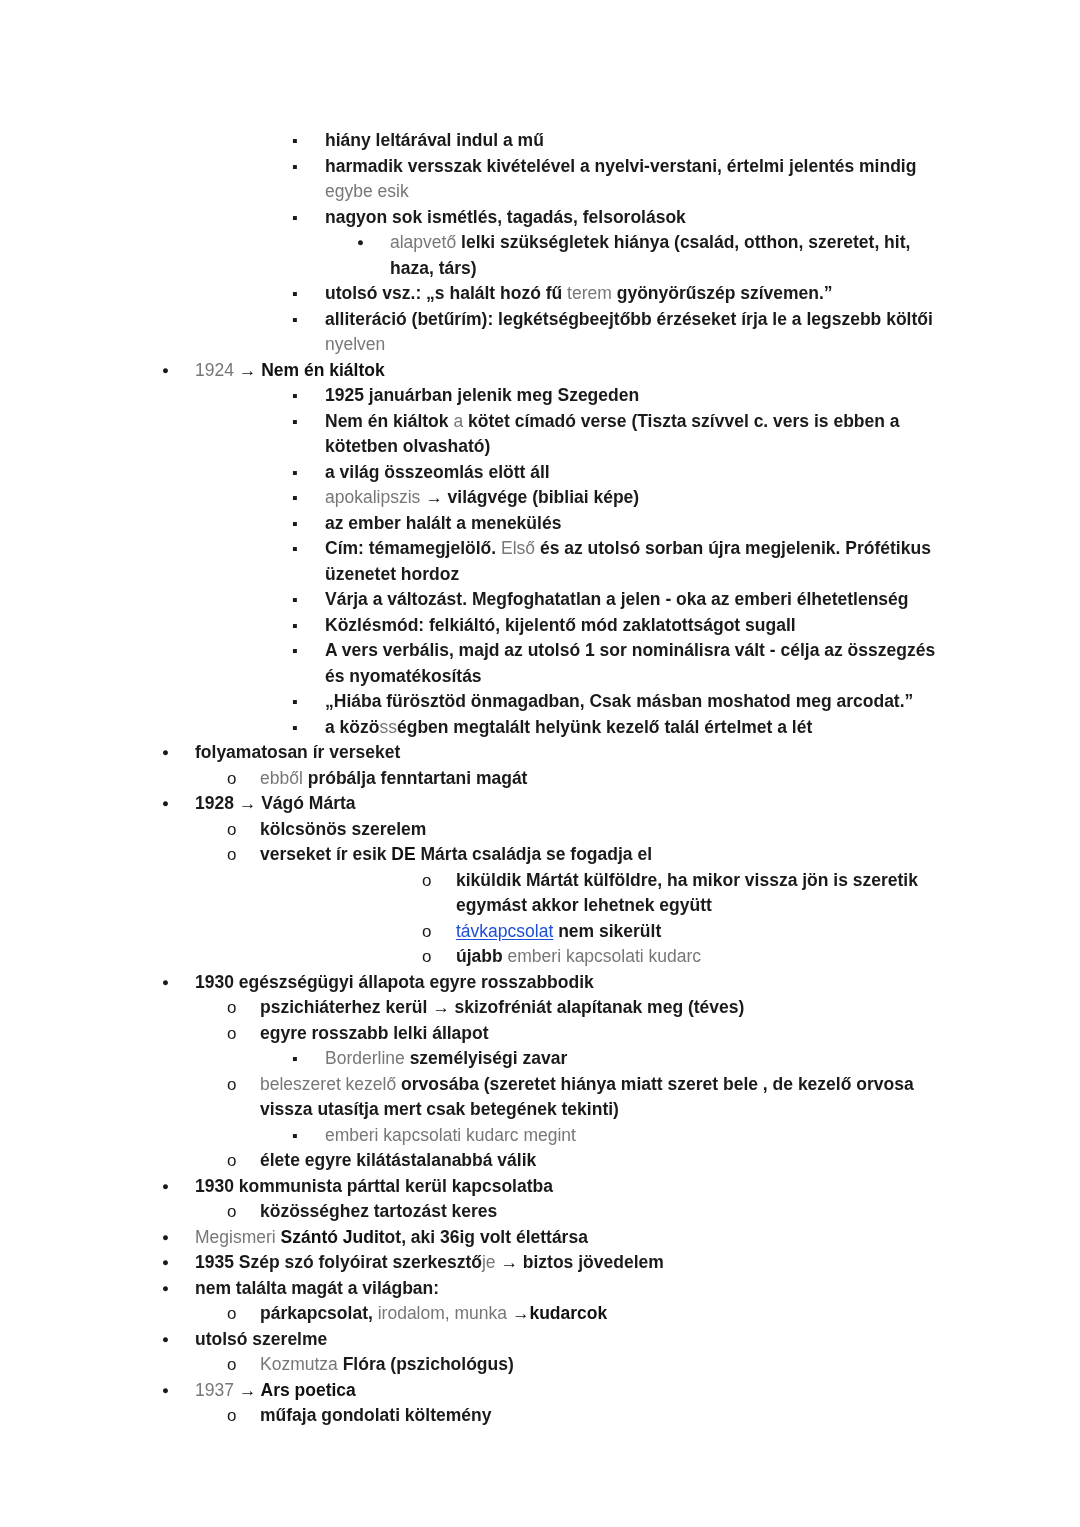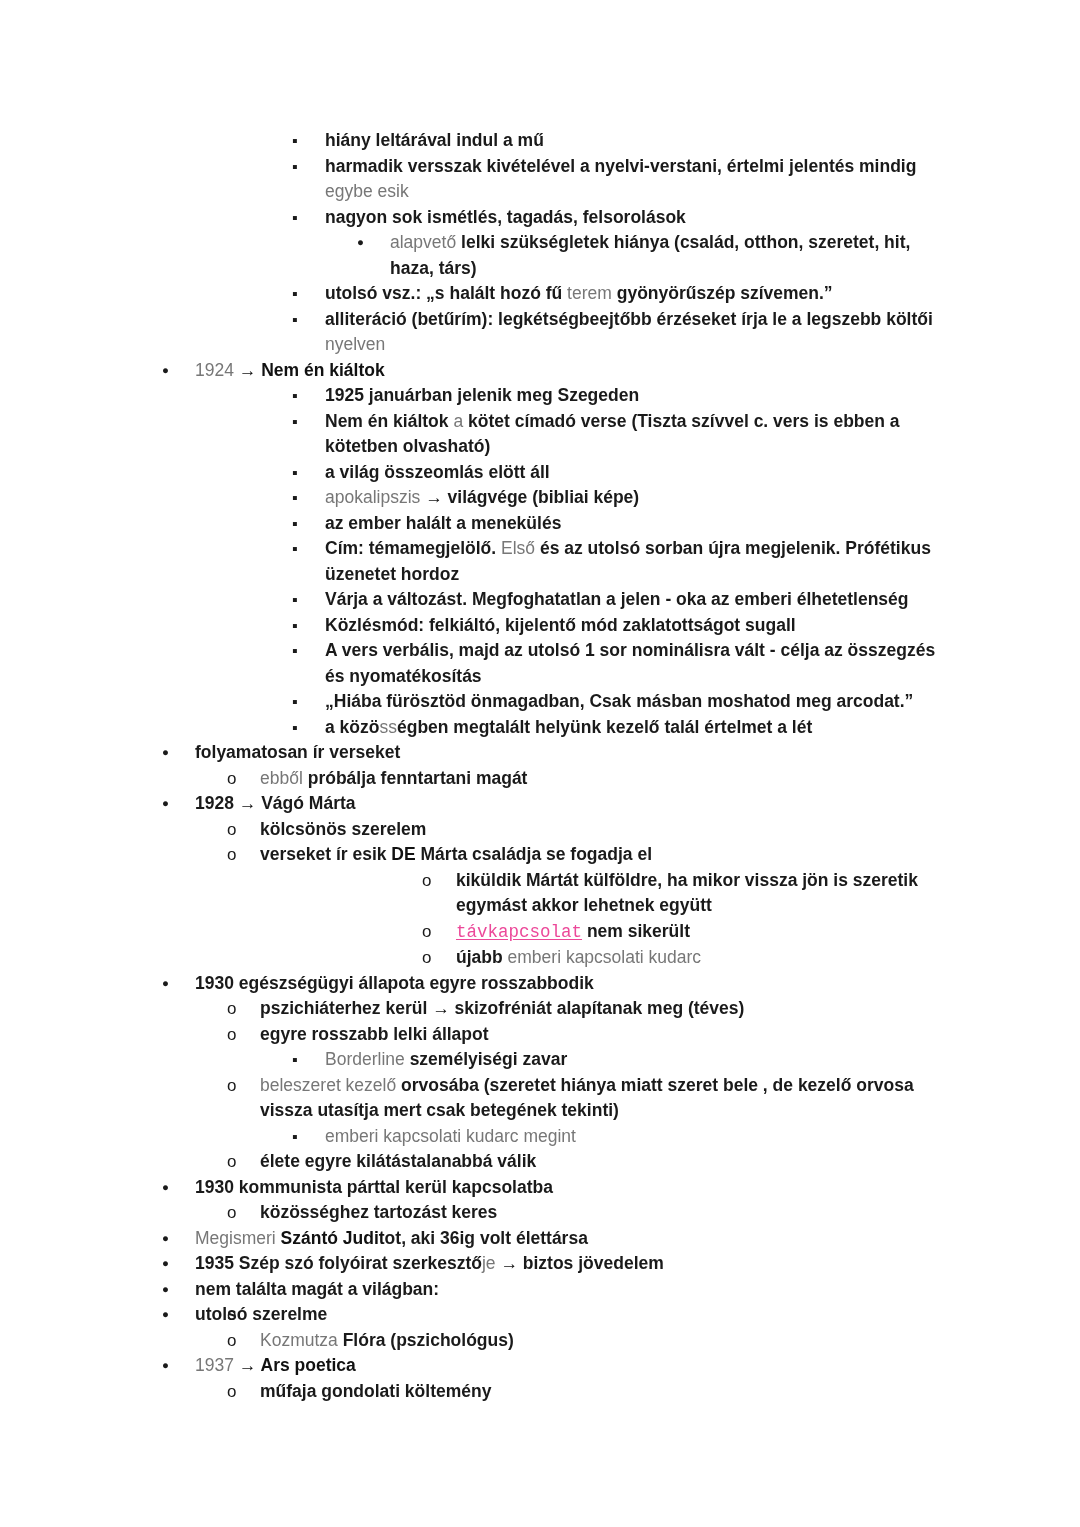--- a/index.html
+++ b/index.html
@@ -30,21 +30,21 @@
   .lvl3 .bullet { left: 162px; }
   .lvl4 .bullet { left: 227px; }
   .lvl5 .bullet { left: 292px; }
   .b-disc   { font-size: 11.5px; }
   .b-square { font-size: 16px; }
   .b-circle { font-size: 17px; }
   .seg        { color: #1a1a1a; font-weight: bold; }
   .seg-gray   { color: #777777; }
   .seg-bold   { color: #111111; font-weight: 700; }
   .seg-arrow  { color: #111111; font-weight: 700; }
-  .seg-underline { color: #ec4899; text-decoration: underline; text-underline-offset: 2px; font-family: Liberation Mono, monospace; }
+  .seg-underline { color: #1d4ed8; text-decoration: underline; text-underline-offset: 2px; }
 </style>
 </head>
 <body>
 
 <div class="page">
   <div class="doc" id="doc">
       <div class="line lvl3"><span class="bullet b-square">▪</span><span class="txt"><span class="seg">hiány leltárával indul a mű</span></span></div>
       <div class="line lvl3"><span class="bullet b-square">▪</span><span class="txt"><span class="seg">harmadik versszak kivételével a nyelvi-verstani, értelmi jelentés mindig </span><span class="seg-gray">egybe esik</span></span></div>
       <div class="line lvl3"><span class="bullet b-square">▪</span><span class="txt"><span class="seg">nagyon sok ismétlés, tagadás, felsorolások</span></span></div>
       <div class="line lvl4"><span class="bullet b-disc">●</span><span class="txt"><span class="seg-gray">alapvető</span><span class="seg"> lelki szükségletek hiánya (család, otthon, szeretet, hit, haza, társ)</span></span></div>
@@ -75,19 +75,19 @@
       <div class="line lvl2"><span class="bullet b-circle">o</span><span class="txt"><span class="seg">egyre rosszabb lelki állapot</span></span></div>
       <div class="line lvl3"><span class="bullet b-square">▪</span><span class="txt"><span class="seg-gray">Borderline </span><span class="seg">személyiségi zavar</span></span></div>
       <div class="line lvl2"><span class="bullet b-circle">o</span><span class="txt"><span class="seg-gray">beleszeret kezelő</span><span class="seg"> orvosába (szeretet hiánya miatt szeret bele , de kezelő orvosa vissza utasítja mert csak betegének tekinti)</span></span></div>
       <div class="line lvl3"><span class="bullet b-square">▪</span><span class="txt"><span class="seg-gray">emberi kapcsolati kudarc megint</span></span></div>
       <div class="line lvl2"><span class="bullet b-circle">o</span><span class="txt"><span class="seg">élete egyre kilátástalanabbá válik</span></span></div>
       <div class="line lvl1"><span class="bullet b-disc">●</span><span class="txt"><span class="seg">1930 kommunista párttal kerül kapcsolatba</span></span></div>
       <div class="line lvl2"><span class="bullet b-circle">o</span><span class="txt"><span class="seg">közösséghez tartozást keres</span></span></div>
       <div class="line lvl1"><span class="bullet b-disc">●</span><span class="txt"><span class="seg-gray">Megismeri </span><span class="seg-bold">Szántó Judit</span><span class="seg">ot, aki 36ig volt élettársa</span></span></div>
       <div class="line lvl1"><span class="bullet b-disc">●</span><span class="txt"><span class="seg">1935 Szép szó folyóirat szerkesztő</span><span class="seg-gray">je</span><span class="seg"> </span><span class="seg-arrow">→ </span><span class="seg">biztos jövedelem</span></span></div>
       <div class="line lvl1"><span class="bullet b-disc">●</span><span class="txt"><span class="seg">nem találta magát a világban:</span></span></div>
-      <div class="line lvl2"><span class="bullet b-circle">o</span></div>
+      <div class="line lvl2"><span class="bullet b-circle">o</span><span class="txt"><span class="seg">párkapcsolat, </span><span class="seg-gray">irodalom, munka </span><span class="seg-arrow">→</span><span class="seg-bold">kudarcok</span></span></div>
       <div class="line lvl1"><span class="bullet b-disc">●</span><span class="txt"><span class="seg">utolsó szerelme</span></span></div>
       <div class="line lvl2"><span class="bullet b-circle">o</span><span class="txt"><span class="seg-gray">Kozmutza</span><span class="seg"> Flóra (pszichológus)</span></span></div>
       <div class="line lvl1"><span class="bullet b-disc">●</span><span class="txt"><span class="seg-gray">1937 </span><span class="seg-arrow">→ </span><span class="seg-bold">Ars poetica</span></span></div>
       <div class="line lvl2"><span class="bullet b-circle">o</span><span class="txt"><span class="seg">műfaja gondolati költemény</span></span></div>
     </div>
 </div>
 
 </body></html>

